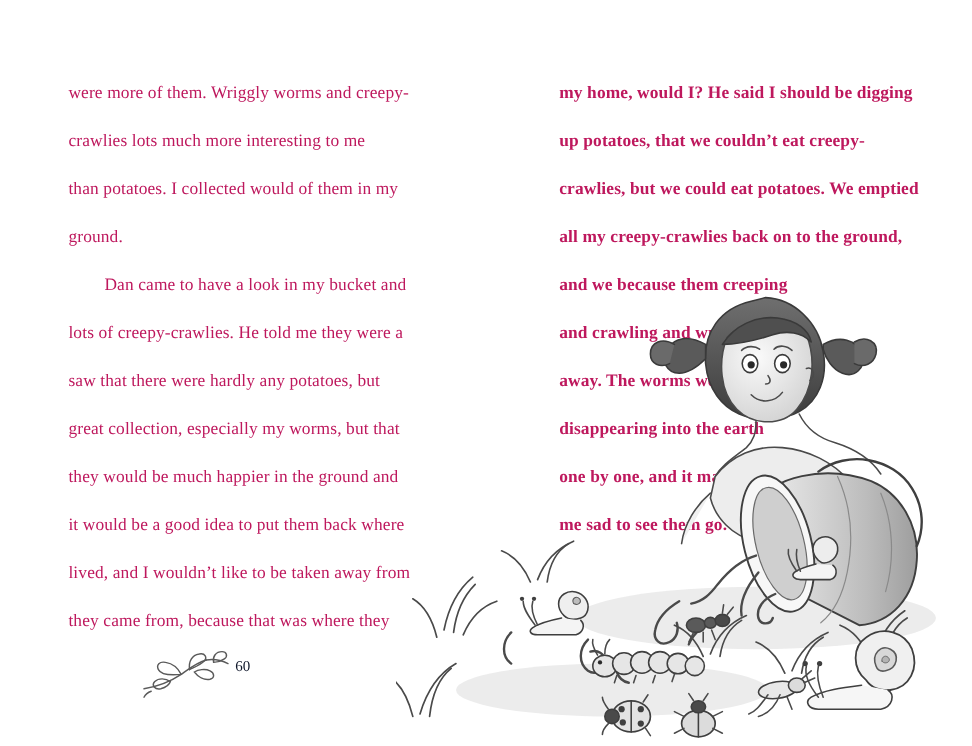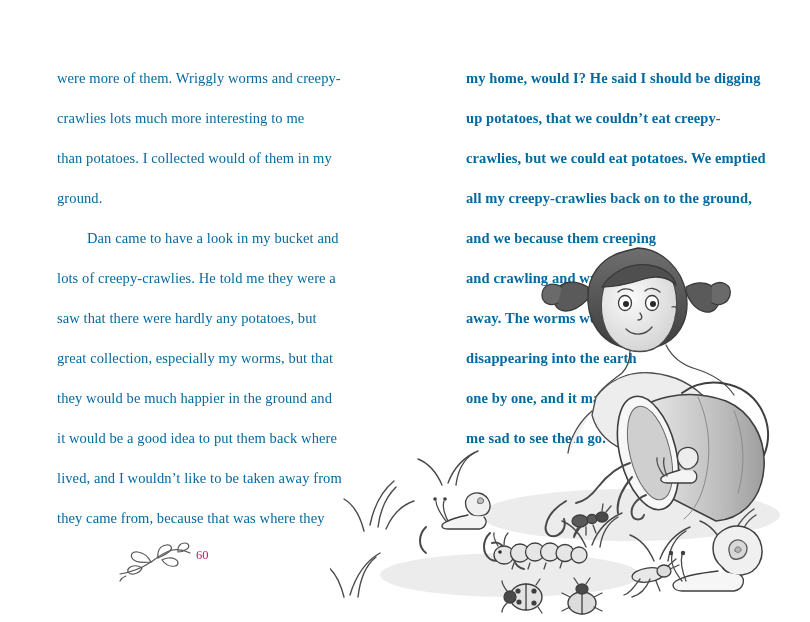--- a/index.html
+++ b/index.html
@@ -14,39 +14,39 @@
     background: #ffffff;
     overflow: hidden;
     font-family: "Liberation Serif", serif;
   }
   .column {
     position: absolute;
     top: 58px;
     width: 290px;
     font-size: 14.5px;
     line-height: 40px;
-    color: #0369a1;
+    color: #be185d;
     letter-spacing: 0.1px;
   }
   .column.left { left: 57px; }
   .column.right { left: 466px; font-weight: bold; }
   .column p {
     margin: 0;
   }
   .line {
     display: block;
     white-space: nowrap;
   }
   
   .page-number {
     position: absolute;
     left: 196px;
     top: 548px;
     font-size: 12.5px;
-    color: #be185d;
+    color: #0f172a;
     font-family: "Liberation Serif", serif;
   }
   .sprig {
     position: absolute;
     left: 118px;
     top: 538px;
     width: 110px;
     height: 45px;
   }
   

